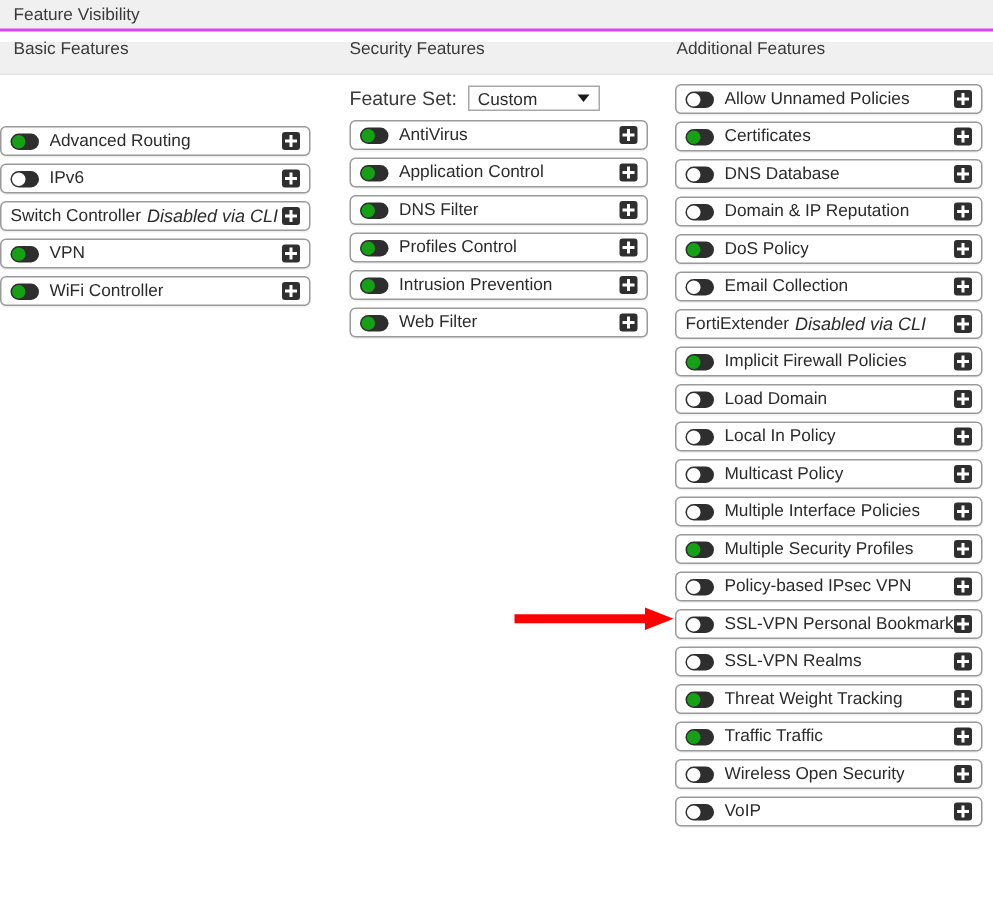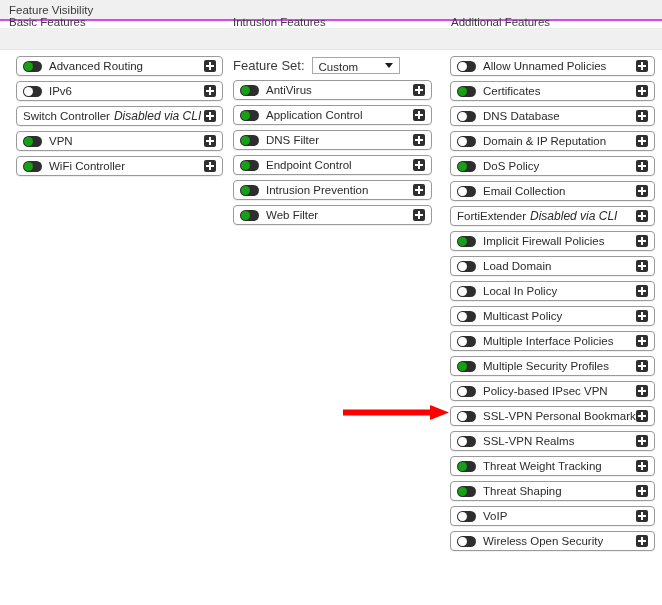--- a/index.html
+++ b/index.html
@@ -38,34 +38,34 @@
     position: absolute;
     left: 0; top: 28px;
     width: 662px; height: 22px;
     background: #f0f0f0;
     border-top: 1px solid #ededed;
     border-bottom: 1px solid #e4e4e4;
     box-sizing: border-box;
   }
   .col-header {
     position: absolute;
-    top: 16px;
+    top: 27px;
     font-size: 11.5px;
     color: #3a3a3a;
   }
   .col-header.c1 { left: 9px; }
   .col-header.c2 { left: 233px; }
   .col-header.c3 { left: 451px; }
 
   
   .column {
     position: absolute;
     top: 56px;
   }
-  .column.c1 { left: 16px;   width: 207px; }
+  .column.c1 { left: 0;   width: 207px; margin-top: 28px; }
   .column.c2 { left: 233px; width: 199px; }
   .column.c3 { left: 450px; width: 205px; }
 
   
   .featureset-row {
     position: absolute;
     left: 233px;
     top: 56px;
     height: 18px;
     display: flex;
@@ -192,21 +192,21 @@
 </style>
 </head>
 <body>
 
 <div class="titlebar">
   <span class="titlebar-text">Feature Visibility</span>
 </div>
 
 <div class="headerband"></div>
 <span class="col-header c1">Basic Features</span>
-<span class="col-header c2">Intrusion Features</span>
+<span class="col-header c2">Security Features</span>
 <span class="col-header c3">Additional Features</span>
 
 <div class="featureset-row">
   <span class="featureset-label">Feature Set:</span>
   <div class="featureset-select">
     <span class="featureset-value">Custom</span>
     <span class="featureset-caret"></span>
   </div>
 </div>
 
@@ -264,21 +264,21 @@
       <div class="toggle on">
         <div class="knob"></div>
       </div>
       <span class="feature-label">DNS Filter</span>
       <div class="plus-btn"></div>
     </div>
     <div class="feature-row">
       <div class="toggle on">
         <div class="knob"></div>
       </div>
-      <span class="feature-label">Endpoint Control</span>
+      <span class="feature-label">Profiles Control</span>
       <div class="plus-btn"></div>
     </div>
     <div class="feature-row">
       <div class="toggle on">
         <div class="knob"></div>
       </div>
       <span class="feature-label">Intrusion Prevention</span>
       <div class="plus-btn"></div>
     </div>
     <div class="feature-row">
@@ -404,35 +404,35 @@
       <div class="toggle on">
         <div class="knob"></div>
       </div>
       <span class="feature-label">Threat Weight Tracking</span>
       <div class="plus-btn"></div>
     </div>
     <div class="feature-row">
       <div class="toggle on">
         <div class="knob"></div>
       </div>
-      <span class="feature-label">Threat Shaping</span>
+      <span class="feature-label">Traffic Traffic</span>
+      <div class="plus-btn"></div>
+    </div>
+    <div class="feature-row">
+      <div class="toggle off">
+        <div class="knob"></div>
+      </div>
+      <span class="feature-label">Wireless Open Security</span>
       <div class="plus-btn"></div>
     </div>
     <div class="feature-row">
       <div class="toggle off">
         <div class="knob"></div>
       </div>
       <span class="feature-label">VoIP</span>
-      <div class="plus-btn"></div>
-    </div>
-    <div class="feature-row">
-      <div class="toggle off">
-        <div class="knob"></div>
-      </div>
-      <span class="feature-label">Wireless Open Security</span>
       <div class="plus-btn"></div>
     </div>
   </div>
 
 <svg class="arrow-annotation" viewBox="0 0 108 17">
   <line x1="1" y1="8.5" x2="92" y2="8.5" stroke="#FF0000" stroke-width="6"></line>
   <polygon points="88,1 107,8.5 88,16" fill="#FF0000"></polygon>
 </svg>
 
 </body></html>

